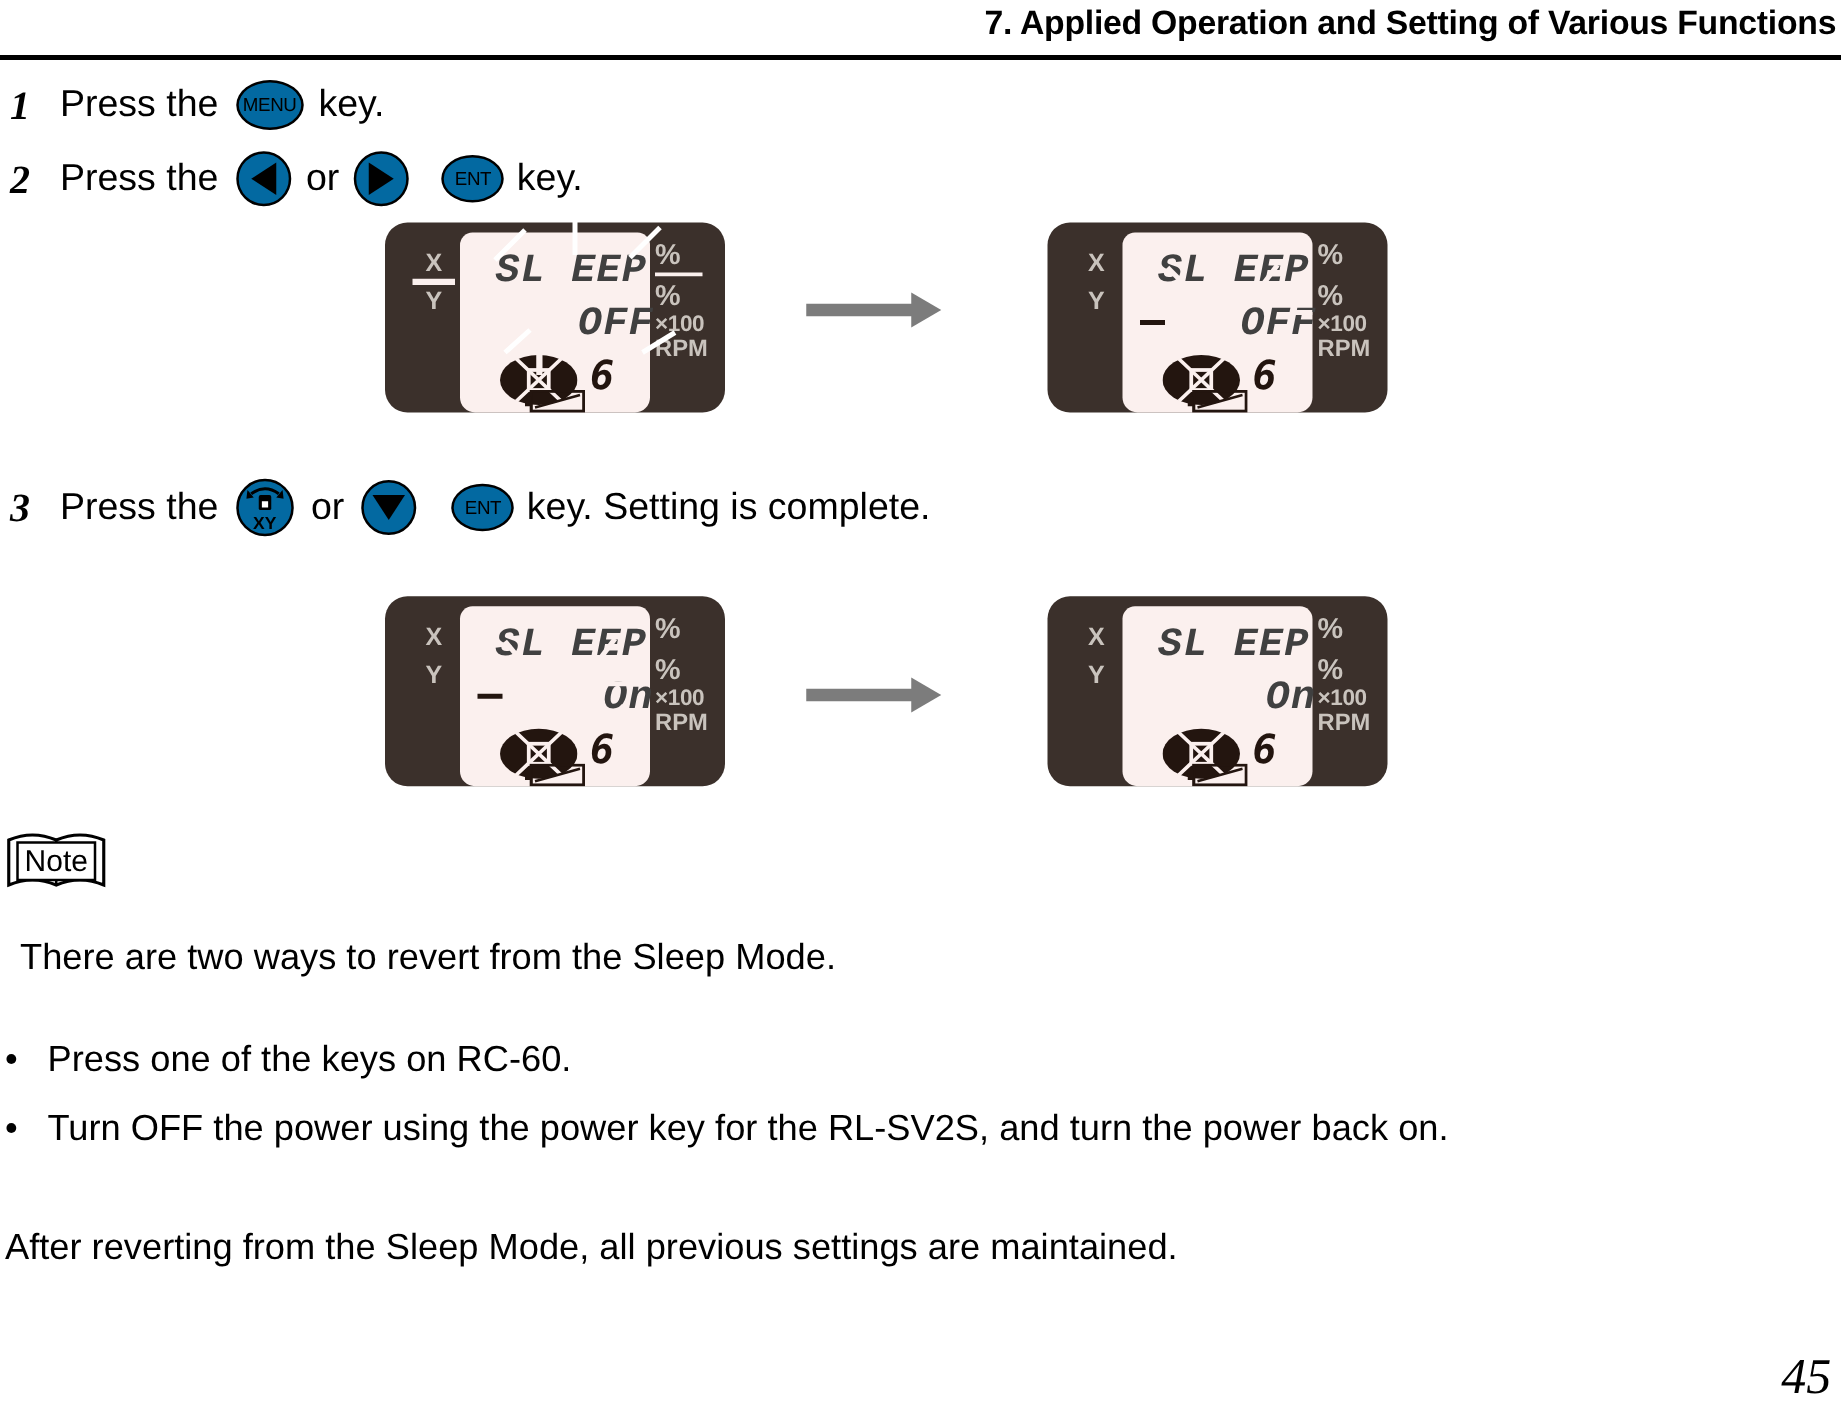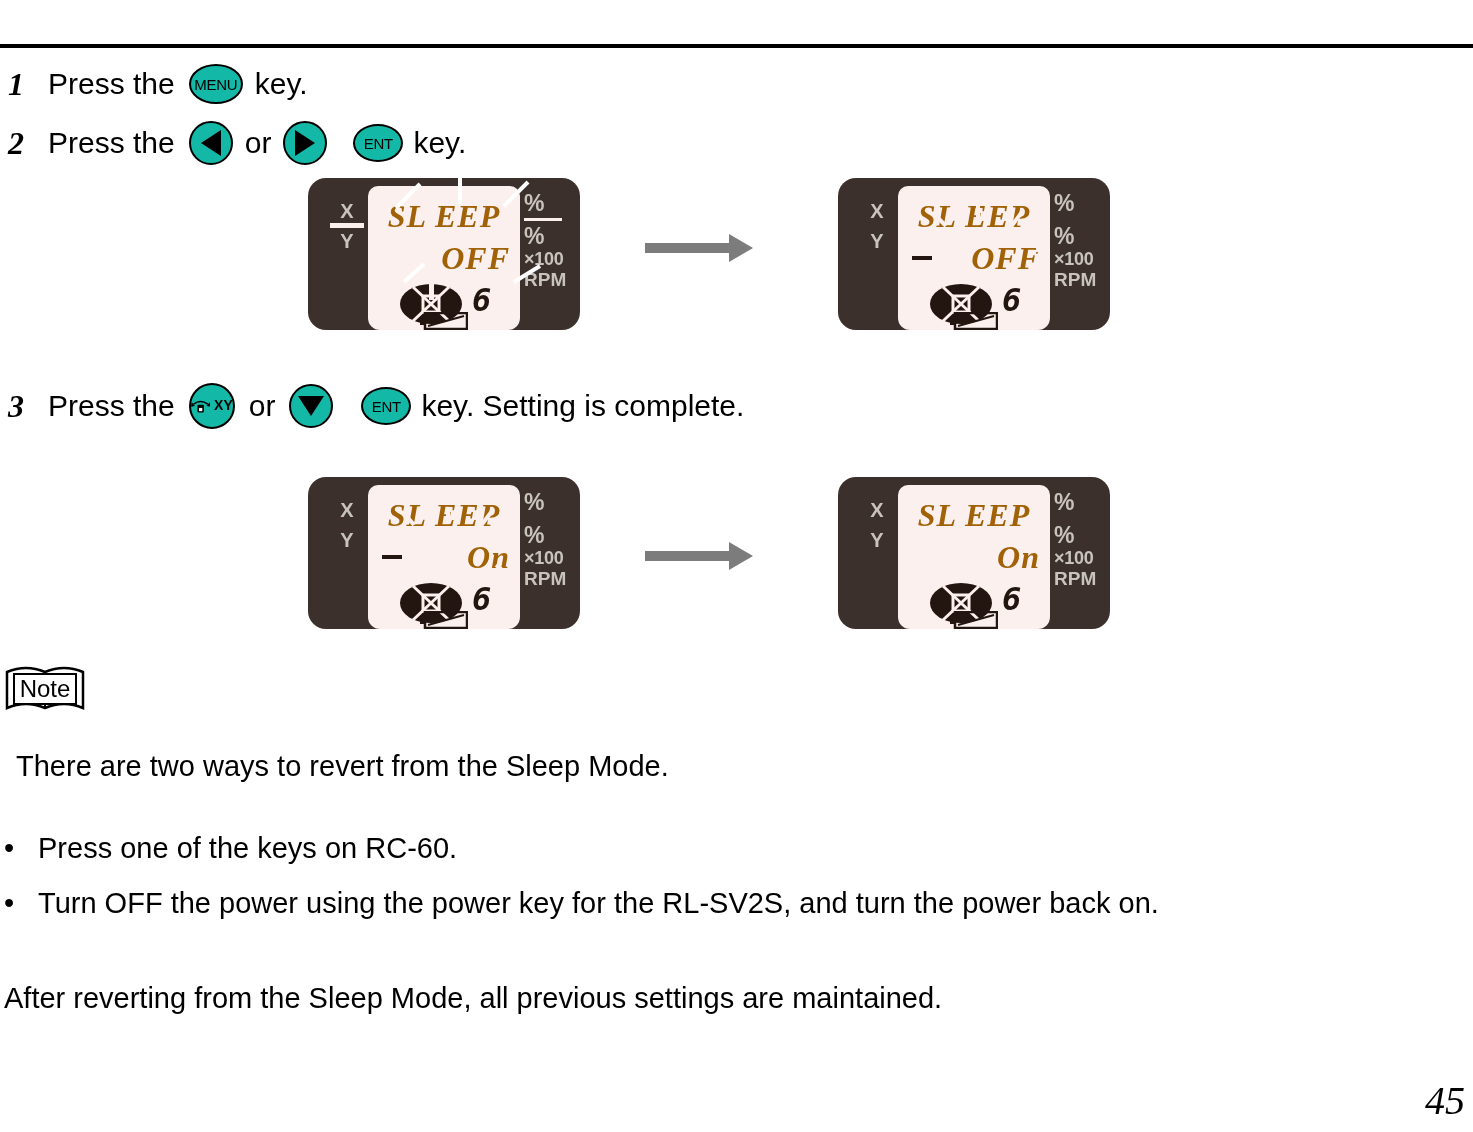--- a/index.html
+++ b/index.html
@@ -65,21 +65,21 @@
   }
   .step-text span.t { display: inline-block; }
 
   
   .key {
     display: inline-flex;
     align-items: center;
     justify-content: center;
     border: 2.5px solid #000;
     border-radius: 50%;
-    background: #14b8a6;
+    background: #0369a1;
     flex: none;
     box-sizing: border-box;
   }
   .key-menu {
     width: 54px;
     height: 40px;
     font-size: 15px;
     letter-spacing: -0.3px;
   }
   .key-ent {
@@ -88,21 +88,21 @@
     font-size: 15px;
     letter-spacing: -0.3px;
   }
   .key-arrow {
     width: 44px;
     height: 44px;
   }
   .key-xy {
     width: 46px;
     height: 46px;
-    flex-direction: row;
+    flex-direction: column;
     gap: 4px;
   }
   .tri {
     width: 0; height: 0;
     border-top: 13px solid transparent;
     border-bottom: 13px solid transparent;
   }
   .tri-left  { border-right: 20px solid #000; }
   .tri-right { border-left: 20px solid #000; }
   .tri-down  {
@@ -162,26 +162,27 @@
   .lcd-right .x100 { font-size: 18px; line-height: 21px; letter-spacing: -0.3px;}
   .lcd-right .rpm { font-size: 19px; line-height: 20px; }
   .lcd-right .underline2 {
     width: 38px; height: 3px; background:#fbf0ee; margin: 2px 0 2px 0;
   }
   .lcd-right .underline2.hidden { visibility: hidden; }
 
   
   .seg {
     position: absolute;
-    font-family: Liberation Serif, serif;
+    font-family: Liberation Mono, monospace;
     font-weight: bold;
     font-style: italic;
-    color: #a16207;
+    color: #404040;
     letter-spacing: 1px;
     white-space: pre;
+    padding-left: 13px;
   }
   .seg-line1 {
     left: 0; top: 12px; width: 152px;
     text-align: center;
     font-size: 32px;
   }
   .seg-line2 {
     left: 0; top: 54px; width: 142px;
     text-align: right;
     font-size: 32px;
@@ -253,20 +254,21 @@
     font-size: 40px;
     font-weight: normal;
     font-style: italic;
     font-family: "Liberation Serif", serif;
   }
 </style>
 </head>
 <body>
 
 <div class="page-header">
+  <div class="header-title">7.  Applied Operation and Setting of Various Functions</div>
   <div class="header-rule"></div>
 </div>
 
 <div class="step" style="left:8px; top:64px;">
   <div class="step-num">1</div>
   <div class="step-text">
     <span class="t">Press the</span>
     <span style="width:14px"></span>
     <span class="key key-menu">MENU</span>
     <span style="width:12px"></span>

